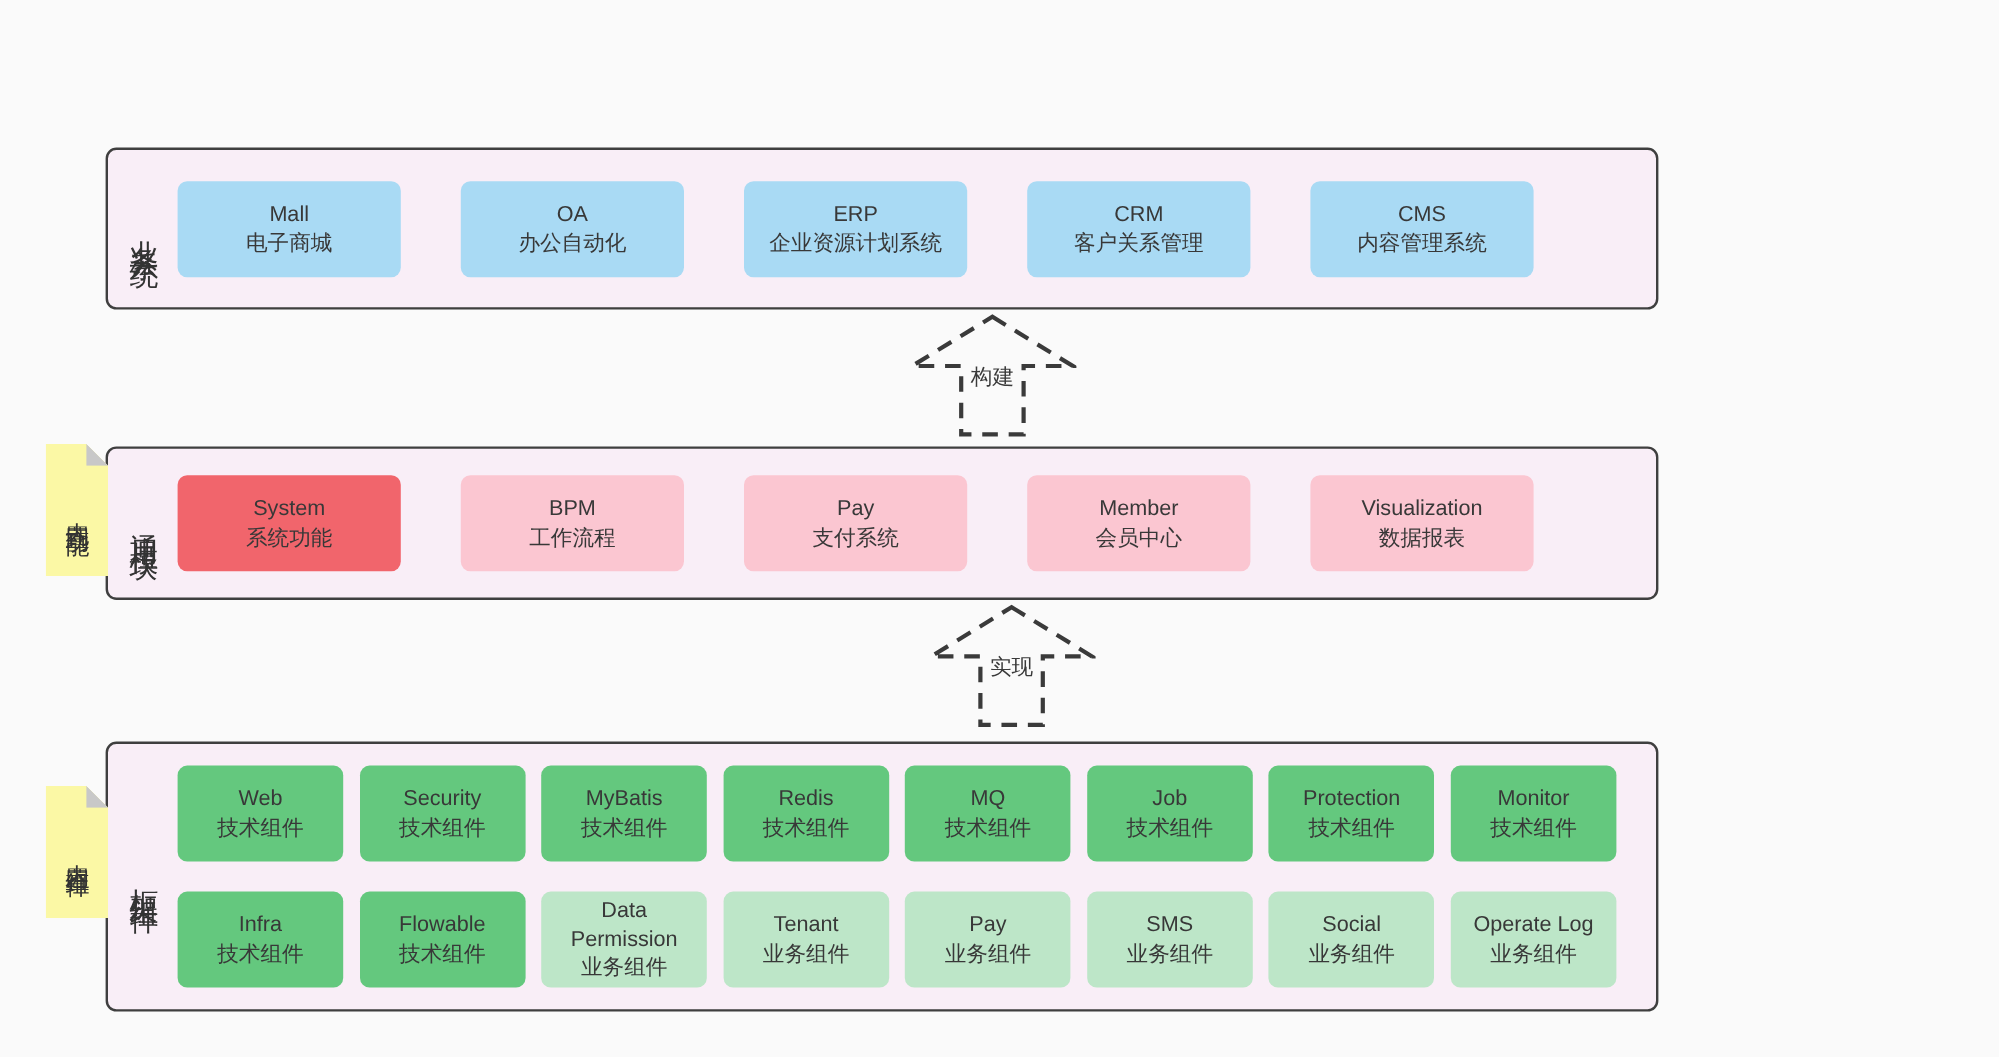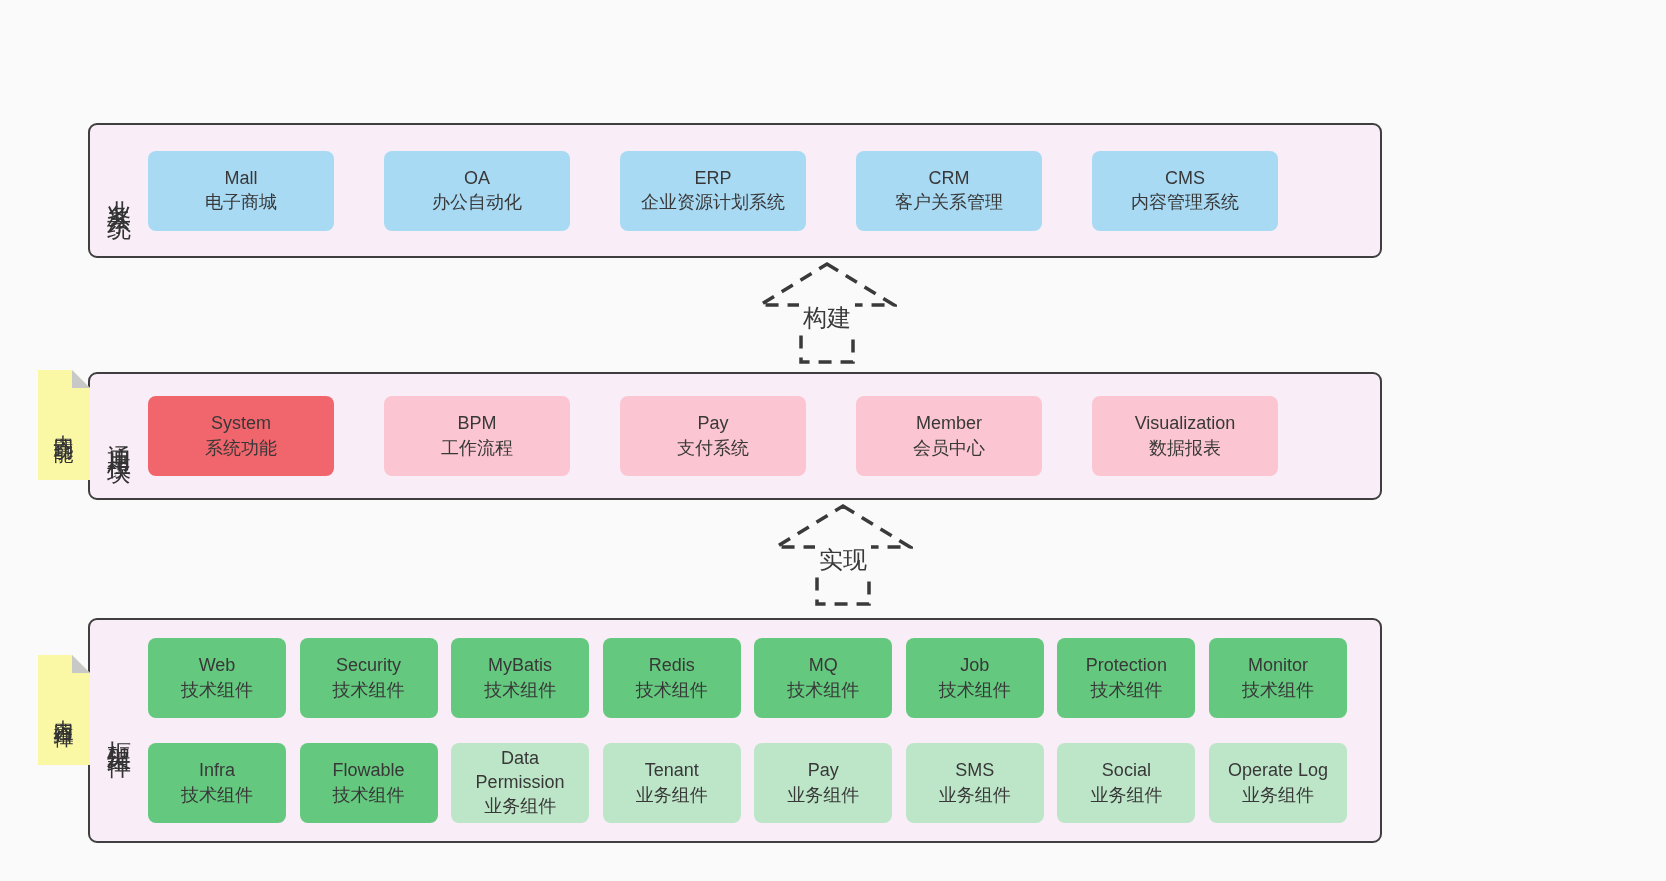--- a/index.html
+++ b/index.html
@@ -65,21 +65,21 @@
     writing-mode:vertical-rl; text-orientation:upright;
     font-size:20px; letter-spacing:3px; color:#333; line-height:1;
   }
 
   .arrow { position:absolute; width:140px; height:106px; z-index:0; }
   #arrow-build     { left:757px; top:261px; }
   #arrow-implement { left:773px; top:503px; }
   .arrow svg { width:100%; height:100%; display:block; }
   .arrow-label {
     position:absolute; left:50%; top:40px; transform:translateX(-50%);
-    background:var(--page,#fafafa); font-size:24px; color:#3a3a3a;
+    background:var(--page,#fafafa); font-size:18px; color:#3a3a3a;
     padding:1px 4px; white-space:nowrap;
   }
 </style>
 </head>
 <body>
 
 <div class="canvas">
 
   <div class="section" id="sec-business">
     <div class="section-label">

